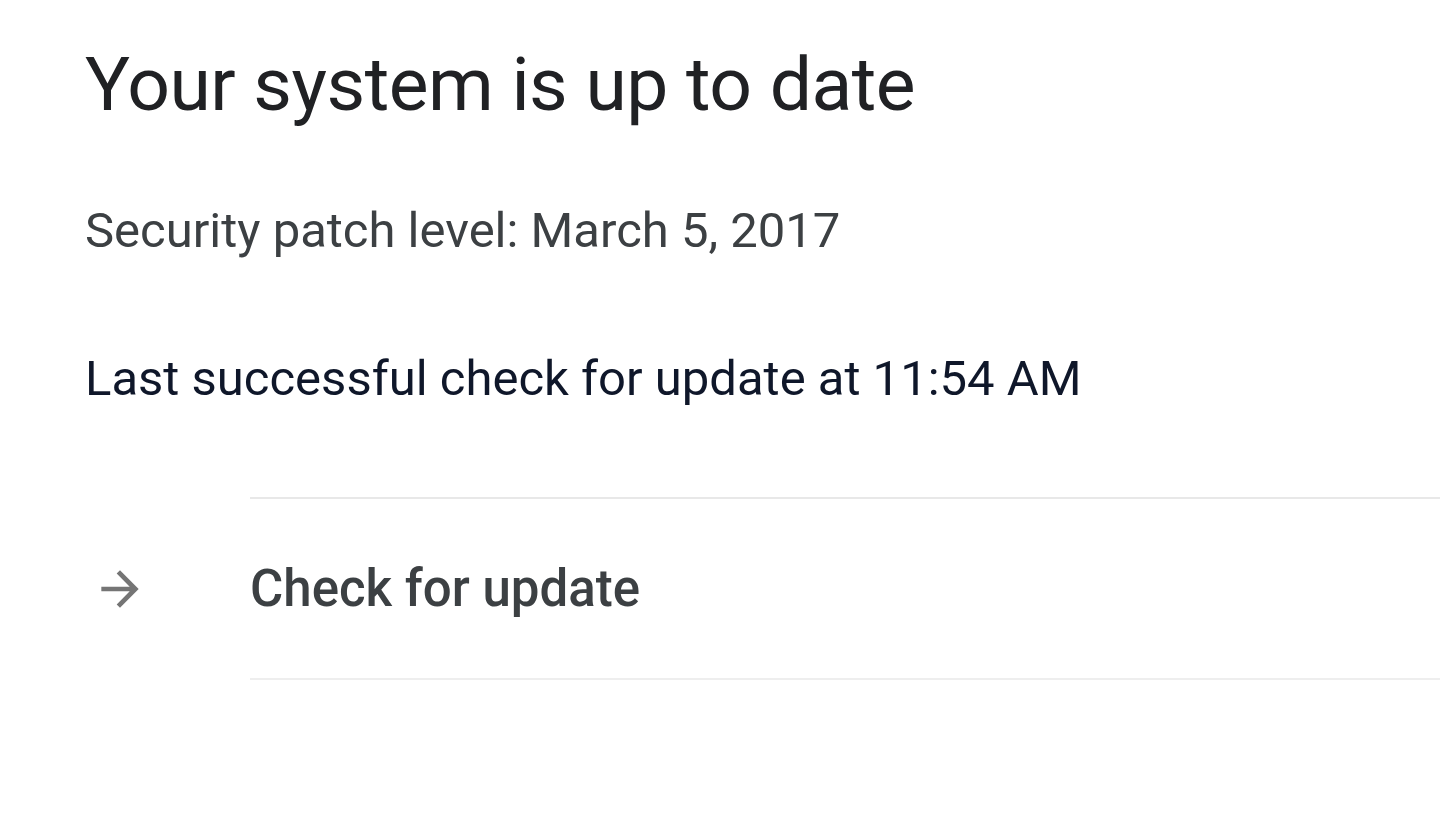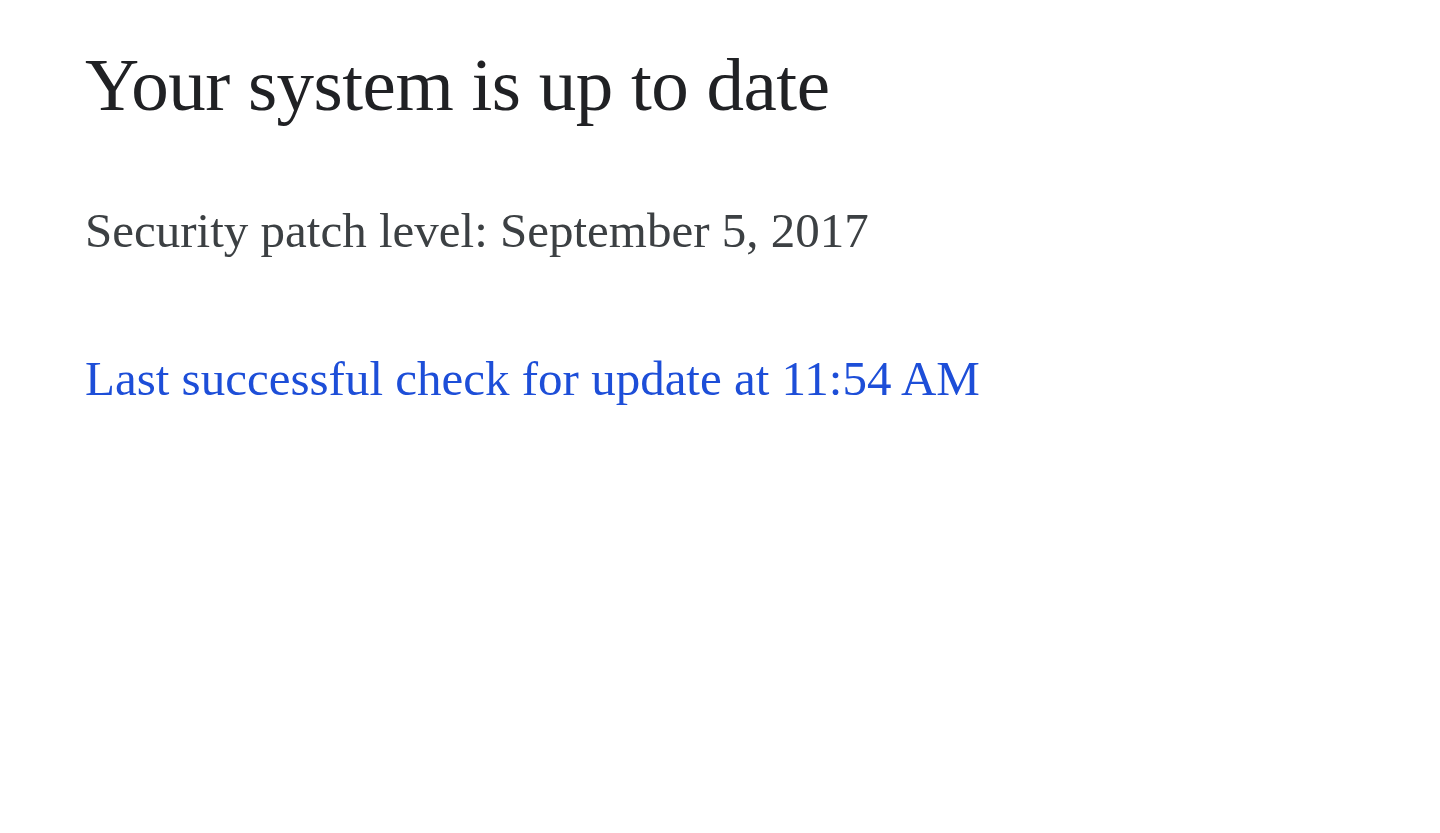--- a/index.html
+++ b/index.html
@@ -10,21 +10,20 @@
     body {
       font-family: Roboto, 'Helvetica Neue', Arial, sans-serif;
       background: #ffffff;
       width: 1440px;
       height: 833px;
       overflow: hidden;
     }
     .container {
       padding-left: 85px;
       padding-top: 38px;
-      font-family: Liberation Serif, serif;
     }
     .title {
       font-size: 75px;
       font-weight: 400;
       color: #202124;
       letter-spacing: -0.5px;
       line-height: 1.25;
       margin-bottom: 60px;
     }
     .info-line {
@@ -32,21 +31,21 @@
       font-weight: 400;
       color: #3c4043;
       line-height: 1.6;
     }
     .info-block {
       margin-bottom: 80px;
     }
     .last-check {
       font-size: 49px;
       font-weight: 400;
-      color: #1d4ed8;
+      color: #0f172a;
       margin-bottom: 90px;
     }
     .action-row {
       display: flex;
       align-items: center;
       border-top: 2px solid #e8e8e8;
       border-bottom: 2px solid #eeeeee;
       margin-left: 165px;
       padding: 60px 0;
       position: relative;
@@ -73,16 +72,26 @@
       font-weight: 500;
       color: #3c4043;
     }
   </style>
 </head>
 <body>
 
 <div class="container">
   <h1 class="title">Your system is up to date</h1>
   <div class="info-block">
-    <div class="info-line">Security patch level: September 5, 2017</div>
+    <div class="info-line">Security patch level: March 5, 2017</div>
   </div>
   <div class="last-check">Last successful check for update at 11:54 AM</div>
+  <div class="action-row">
+    <span class="arrow-wrapper">
+      <span class="arrow-icon">
+        <svg viewBox="0 0 24 24">
+            <path d="M4 11h12.17l-5.59-5.59L12 4l8 8-8 8-1.41-1.41L16.17 13H4v-2z"></path>
+          </svg>
+      </span>
+    </span>
+    <span class="action-label">Check for update</span>
+  </div>
 </div>
 
 </body></html>

